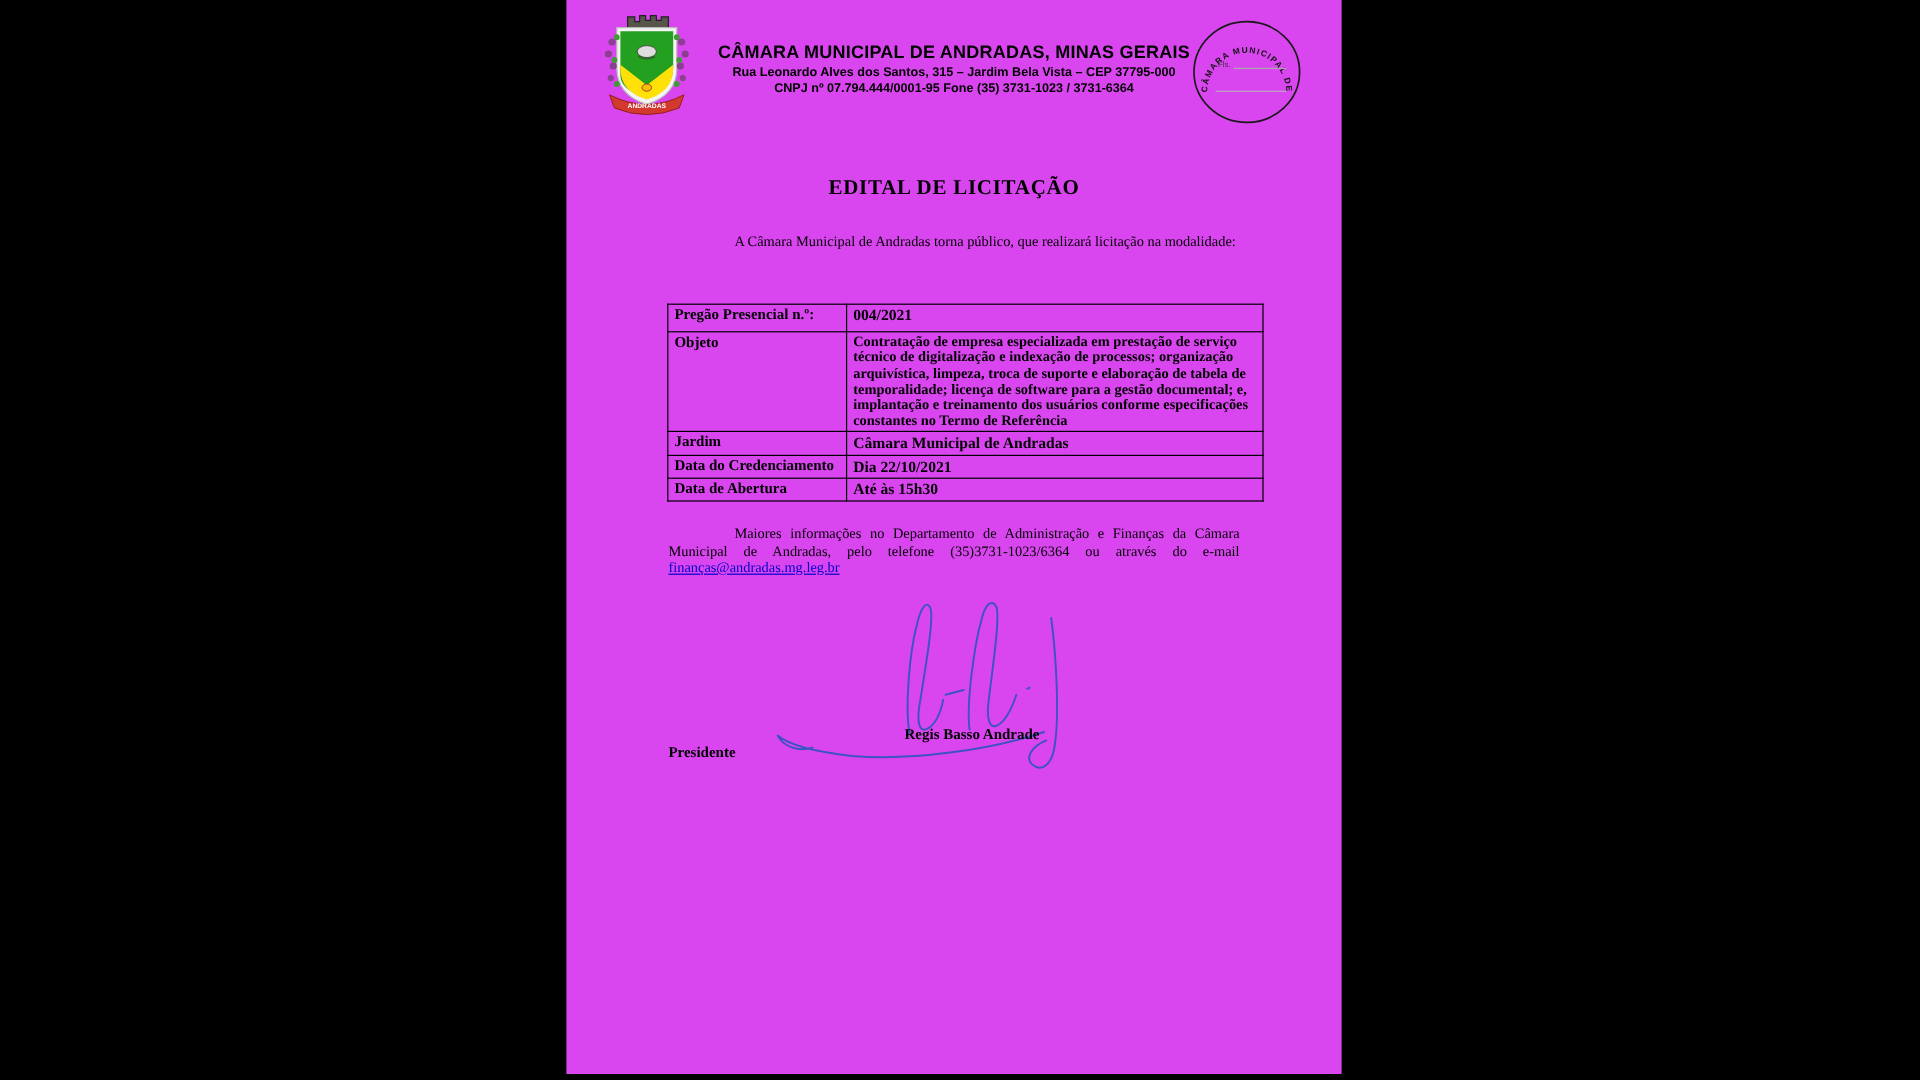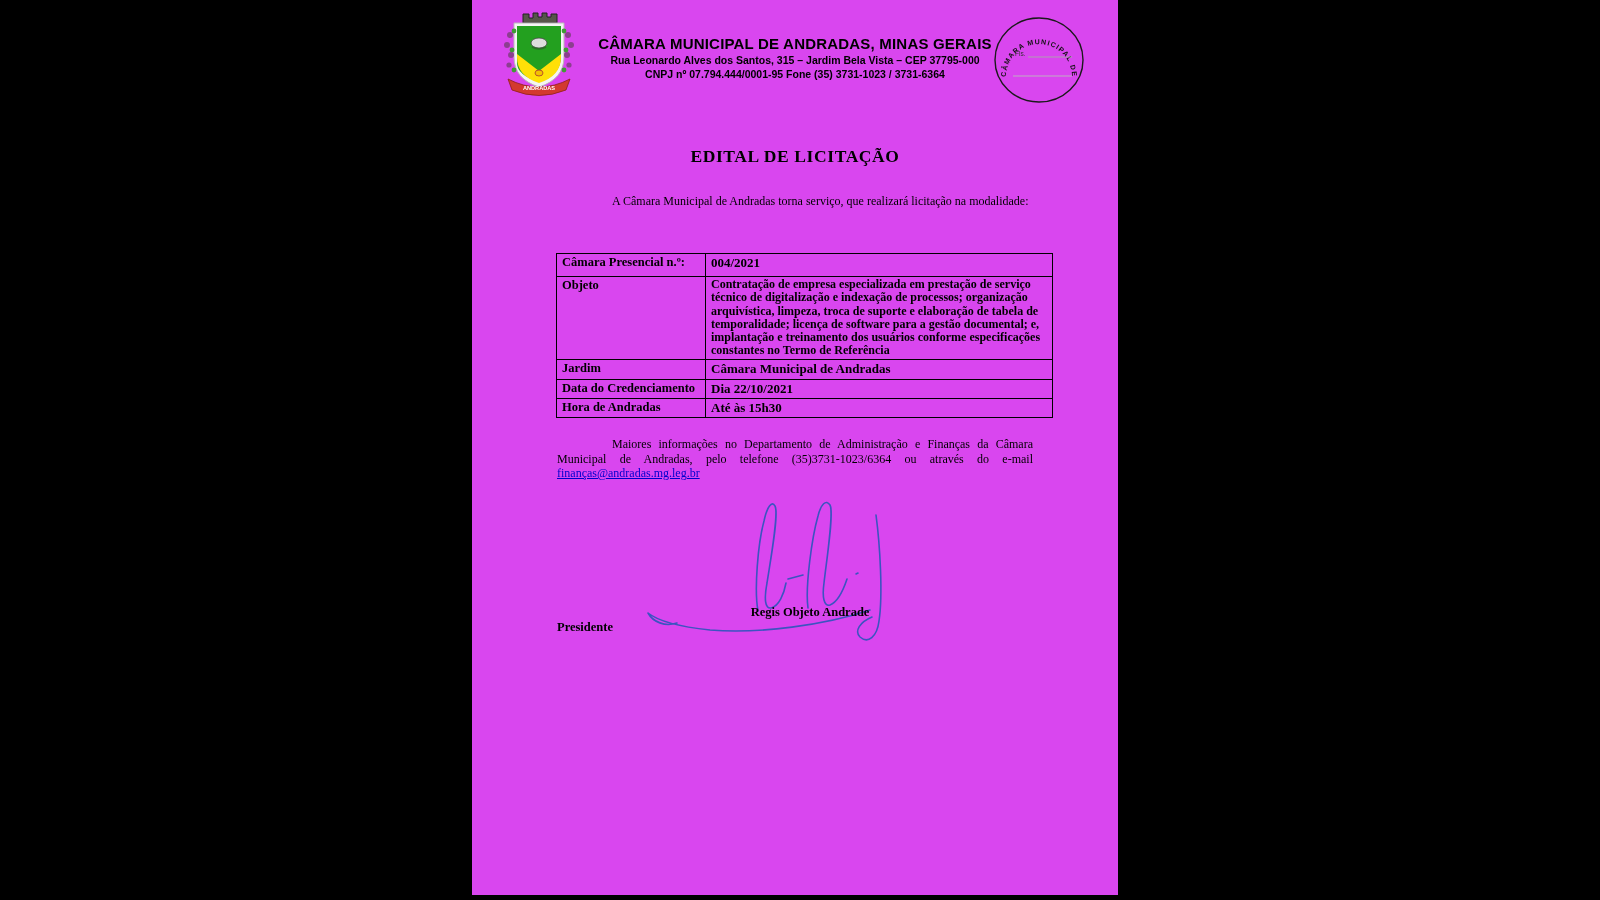--- a/index.html
+++ b/index.html
@@ -104,60 +104,60 @@
       <text font-size="7" font-weight="bold" fill="#111" letter-spacing="1.1" font-family="Liberation Sans, sans-serif">
         <textPath href="#stampArc" startOffset="0">CÂMARA MUNICIPAL DE ANDRADAS</textPath>
       </text>
       <text x="22" y="40" font-size="6.5" fill="#333" font-family="Liberation Sans, sans-serif">Fls.</text>
       <line x1="35" y1="41" x2="79" y2="41" stroke="#a9a9a9" stroke-width="0.9"></line>
       <line x1="20" y1="60" x2="79" y2="60" stroke="#bbb" stroke-width="0.9"></line>
     </svg>
 
     <h1 class="doc-title">EDITAL DE LICITAÇÃO</h1>
 
-    <p class="para para-indent intro">A Câmara Municipal de Andradas torna serviço, que realizará licitação na modalidade:</p>
+    <p class="para para-indent intro">A Câmara Municipal de Andradas torna público, que realizará licitação na modalidade:</p>
 
     <table class="info-table">
       <colgroup>
           <col class="c1">
           <col>
         </colgroup>
       <tbody>
         <tr class="r1">
-          <th>Câmara Presencial n.º:</th>
+          <th>Pregão Presencial n.º:</th>
           <td class="val">004/2021</td>
         </tr>
         <tr class="r2">
           <th>Objeto</th>
           <td class="objeto">Contratação de empresa especializada em prestação de serviço técnico de digitalização e indexação de processos; organização arquivística, limpeza, troca de suporte e elaboração de tabela de temporalidade; licença de software para a gestão documental; e, implantação e treinamento dos usuários conforme especificações constantes no Termo de Referência</td>
         </tr>
         <tr class="r3">
           <th>Jardim</th>
           <td class="val">Câmara Municipal de Andradas</td>
         </tr>
         <tr class="r4">
           <th>Data do Credenciamento</th>
           <td class="val">Dia 22/10/2021</td>
         </tr>
         <tr class="r5">
-          <th>Hora de Andradas</th>
+          <th>Data de Abertura</th>
           <td class="val">Até às 15h30</td>
         </tr>
       </tbody>
     </table>
 
     <p class="para para-indent info"><span>Maiores informações no Departamento de Administração e Finanças da Câmara Municipal de Andradas, pelo telefone (35)3731-1023/6364 ou através do e-mail </span><a class="email" href="#">finanças@andradas.mg.leg.br</a></p>
 
     <svg class="sig-svg sig-block" viewBox="0 0 250 152">
       <g fill="none" stroke="#3c54c0" stroke-width="1.6" stroke-linecap="round" stroke-linejoin="round">
         <path d="M230,115 C185,130 120,139 70,135 C42,132 18,126 8,118 C13,127 25,132 37,128"></path>
         <path d="M118,116 C114,95 118,48 124,26 C127,12 132,5 135,11 C139,18 131,62 127,88 C124,104 125,114 131,113 C139,111 144,99 146,88"></path>
         <path d="M148,84 L163,80"></path>
         <path d="M168,113 C165,92 172,42 178,21 C181,9 186,4 190,10 C194,17 187,62 184,88 C182,102 184,112 190,110 C198,107 203,96 207,84"></path>
         <path d="M216,79 L218,78"></path>
         <path d="M236,20 C240,50 243,100 239,126 C237,142 228,149 220,142 C214,136 220,127 232,122"></path>
       </g>
     </svg>
-    <div class="sig-name sig-block">Regis Objeto Andrade</div>
+    <div class="sig-name sig-block">Regis Basso Andrade</div>
     <div class="sig-role sig-block">Presidente</div>
 
   </div>
 </div>
 
 </body></html>

